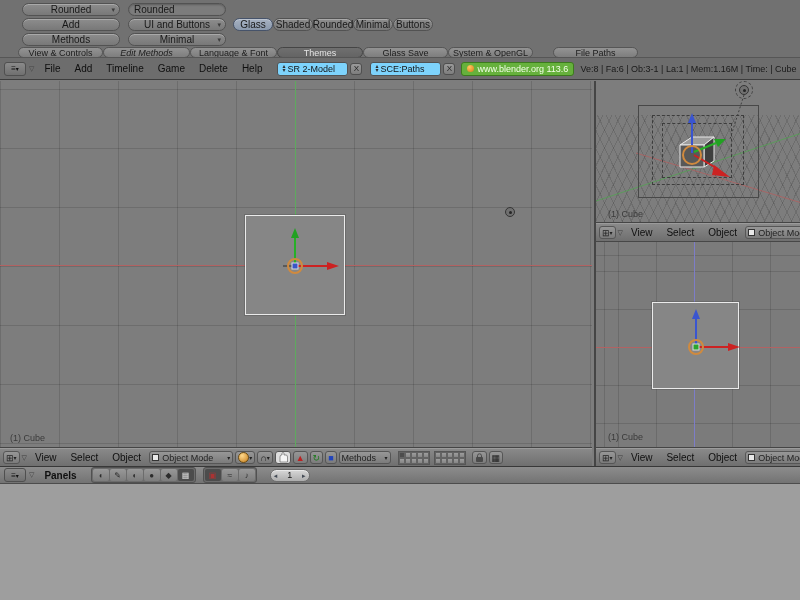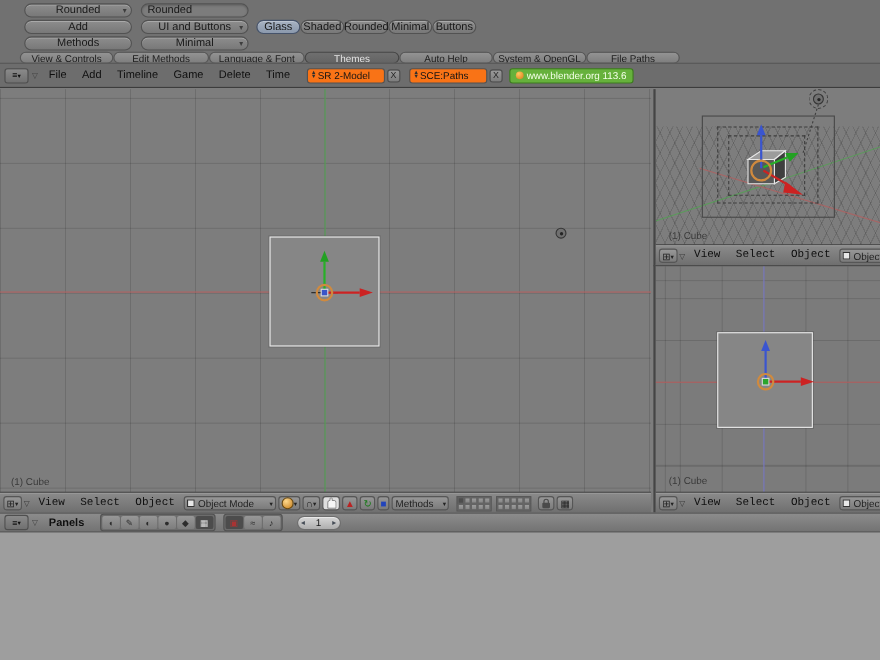--- a/index.html
+++ b/index.html
@@ -26,39 +26,39 @@
           display:flex; align-items:center; justify-content:center; }
   .ptab.active { background:linear-gradient(#6f6f6f,#646464); color:#e4e4e4; border-color:#454545; }
 
   
   #topbar { position:absolute; left:0; top:57px; width:800px; height:23px; background:#6d6d6d;
             border-top:1px solid #565656; border-bottom:1px solid #3c3c3c; display:flex; align-items:center;
             font-size:10px; color:#0f0f0f; padding-left:4px; }
   .hmenu { padding:0 7px; white-space:nowrap;text-align:right; }
   .icobtn { display:flex; align-items:center; justify-content:center; background:linear-gradient(#8a8a8a,#707070);
             border:1px solid #4f4f4f; border-radius:3px; height:14px; }
-  .hfield { display:flex; align-items:center; background:#f97316; border:1px solid #525252; border-radius:3px;
+  .hfield { display:flex; align-items:center; background:#7dd3fc; border:1px solid #525252; border-radius:3px;
             height:14px; font-size:9px; padding:0 2px; color:#141414; }
   .xbtn { width:12px; height:12px; margin-left:2px; background:linear-gradient(#9a9a9a,#7d7d7d);
           border:1px solid #4f4f4f; border-radius:3px; font-size:8px; display:flex; align-items:center;
           justify-content:center; color:#222; }
   .browse { font-size:6px; color:#2e2e2e; line-height:.6; display:flex; flex-direction:column; padding:0 2px; }
   #verbadge { display:flex; align-items:center; gap:3px; background:#66b13c; border:1px solid #3c7a1e;
               border-radius:3px; height:14px; padding:0 5px; font-size:9px; color:#f4ffe8; margin:0 6px; }
   #verbadge .dot { width:7px; height:7px; border-radius:50%; background:radial-gradient(circle at 35% 30%, #ffc95e, #d97818); }
   #stats { font-size:9px; color:#1a1a1a; white-space:nowrap; }
 
   
   .vp { position:absolute; overflow:hidden; background:#7d7d7d; }
   .vpgrid { position:absolute; inset:0; }
   .vph { position:absolute; left:0; right:0; bottom:0; height:18px;
          background:linear-gradient(#898989,#6f6f6f); border-top:1px solid #9b9b9b;
          box-shadow:0 -1px 0 #454545; display:flex; align-items:center; font-size:10px; color:#0f0f0f;
          padding:0 3px; gap:2px; overflow:hidden; white-space:nowrap; }
-  .vph .hmenu { padding:0 6px;font-family:Liberation Mono, monospace; }
+  .vph .hmenu { padding:0 6px; }
   .vpico { display:flex; align-items:center; justify-content:center; height:13px; padding:0 2px;
            background:linear-gradient(#979797,#7b7b7b); border:1px solid #565656; border-radius:3px; font-size:9px; color:#222; }
   .sphere { width:11px; height:11px; border-radius:50%; background:radial-gradient(circle at 35% 30%, #ffd98c, #c57d1c); border:1px solid #6b4a10; }
   .objlabel { position:absolute; font-size:9px; color:#3a3a3a; }
   .axisline { position:absolute; }
   .cube2d { position:absolute; background:#868686; border:1px solid #ebebeb; box-shadow:0 0 0 1px rgba(60,60,60,.25); }
   .lamp { position:absolute; width:10px; height:10px; border-radius:50%; background:#707070; border:1px solid #353535; }
   .lamp::after { content:""; position:absolute; left:3px; top:3px; width:3px; height:3px; border-radius:50%; background:#262626; }
   .lampring { position:absolute; width:18px; height:18px; border-radius:50%; border:1px dashed #3f3f3f; }
   .camrect { position:absolute; border:1px solid #484848; }
@@ -118,69 +118,70 @@
     <div class="pb" style="left:353px; top:18px; width:40px;">
         <span>Minimal</span>
       </div>
     <div class="pb" style="left:393px; top:18px; width:40px;">
         <span>Buttons</span>
       </div>
 
     <div class="ptab" style="left:18px;  width:85px;">
         <span>View &amp; Controls</span>
       </div>
-    <div class="ptab" style="left:103px; width:87px;">
+    <div class="ptab" style="left:103px; width:87px;font-style:italic;">
         <span>Edit Methods</span>
       </div>
     <div class="ptab" style="left:190px; width:87px;">
         <span>Language &amp; Font</span>
       </div>
     <div class="ptab active" style="left:277px; width:86px;">
         <span>Themes</span>
       </div>
     <div class="ptab" style="left:363px; width:85px;">
-        <span>Auto Help</span>
+        <span>Glass Save</span>
       </div>
     <div class="ptab" style="left:448px; width:85px;">
         <span>System &amp; OpenGL</span>
       </div>
-    <div class="ptab" style="left:533px; width:85px;">
+    <div class="ptab" style="left:553px; width:85px;">
         <span>File Paths</span>
       </div>
   </div>
 
   <div id="topbar">
     <span class="icobtn" style="width:22px;">
         <span style="font-size:8px;">≡</span>
         <span style="font-size:6px;">▾</span>
       </span>
     <span style="font-size:7px;color:#444;padding:0 3px;">▽</span>
     <span class="hmenu">File</span>
     <span class="hmenu">Add</span>
     <span class="hmenu">Timeline</span>
     <span class="hmenu">Game</span>
     <span class="hmenu">Delete</span>
-    <span class="hmenu">Time</span>
+    <span class="hmenu">Help</span>
 
     <span class="hfield" style="margin-left:8px;">
       <span class="browse">▴<span>▾</span></span>
       <span style="width:58px;">SR 2-Model</span>
     </span>
     <span class="xbtn">X</span>
 
     <span class="hfield" style="margin-left:8px;">
       <span class="browse">▴<span>▾</span></span>
       <span style="width:58px;">SCE:Paths</span>
     </span>
     <span class="xbtn">X</span>
 
     <span id="verbadge">
       <span class="dot"></span>
       <span>www.blender.org 113.6</span>
     </span>
+    <span id="stats">Ve:8 | Fa:6 | Ob:3-1 | La:1 | Mem:1.16M | Time: | Cube</span>
   </div>
 
   <div class="vp" style="left:0; top:81px; width:592px; height:385px;">
     <div class="vpgrid" style="bottom:18px;
       background-image:repeating-linear-gradient(to right, rgba(0,0,0,.13) 0 1px, transparent 1px 59px),
                        repeating-linear-gradient(to bottom, rgba(0,0,0,.13) 0 1px, transparent 1px 59px);
       background-position:0 0, 0 8px;"></div>
     <div class="axisline" style="left:295px; top:0; width:1px; height:367px; background:#5ea95e;"></div>
     <div class="axisline" style="left:0; top:184px; width:592px; height:1px; background:#b26262;"></div>
     <div class="cube2d" style="left:245px; top:134px; width:100px; height:100px;"></div>

